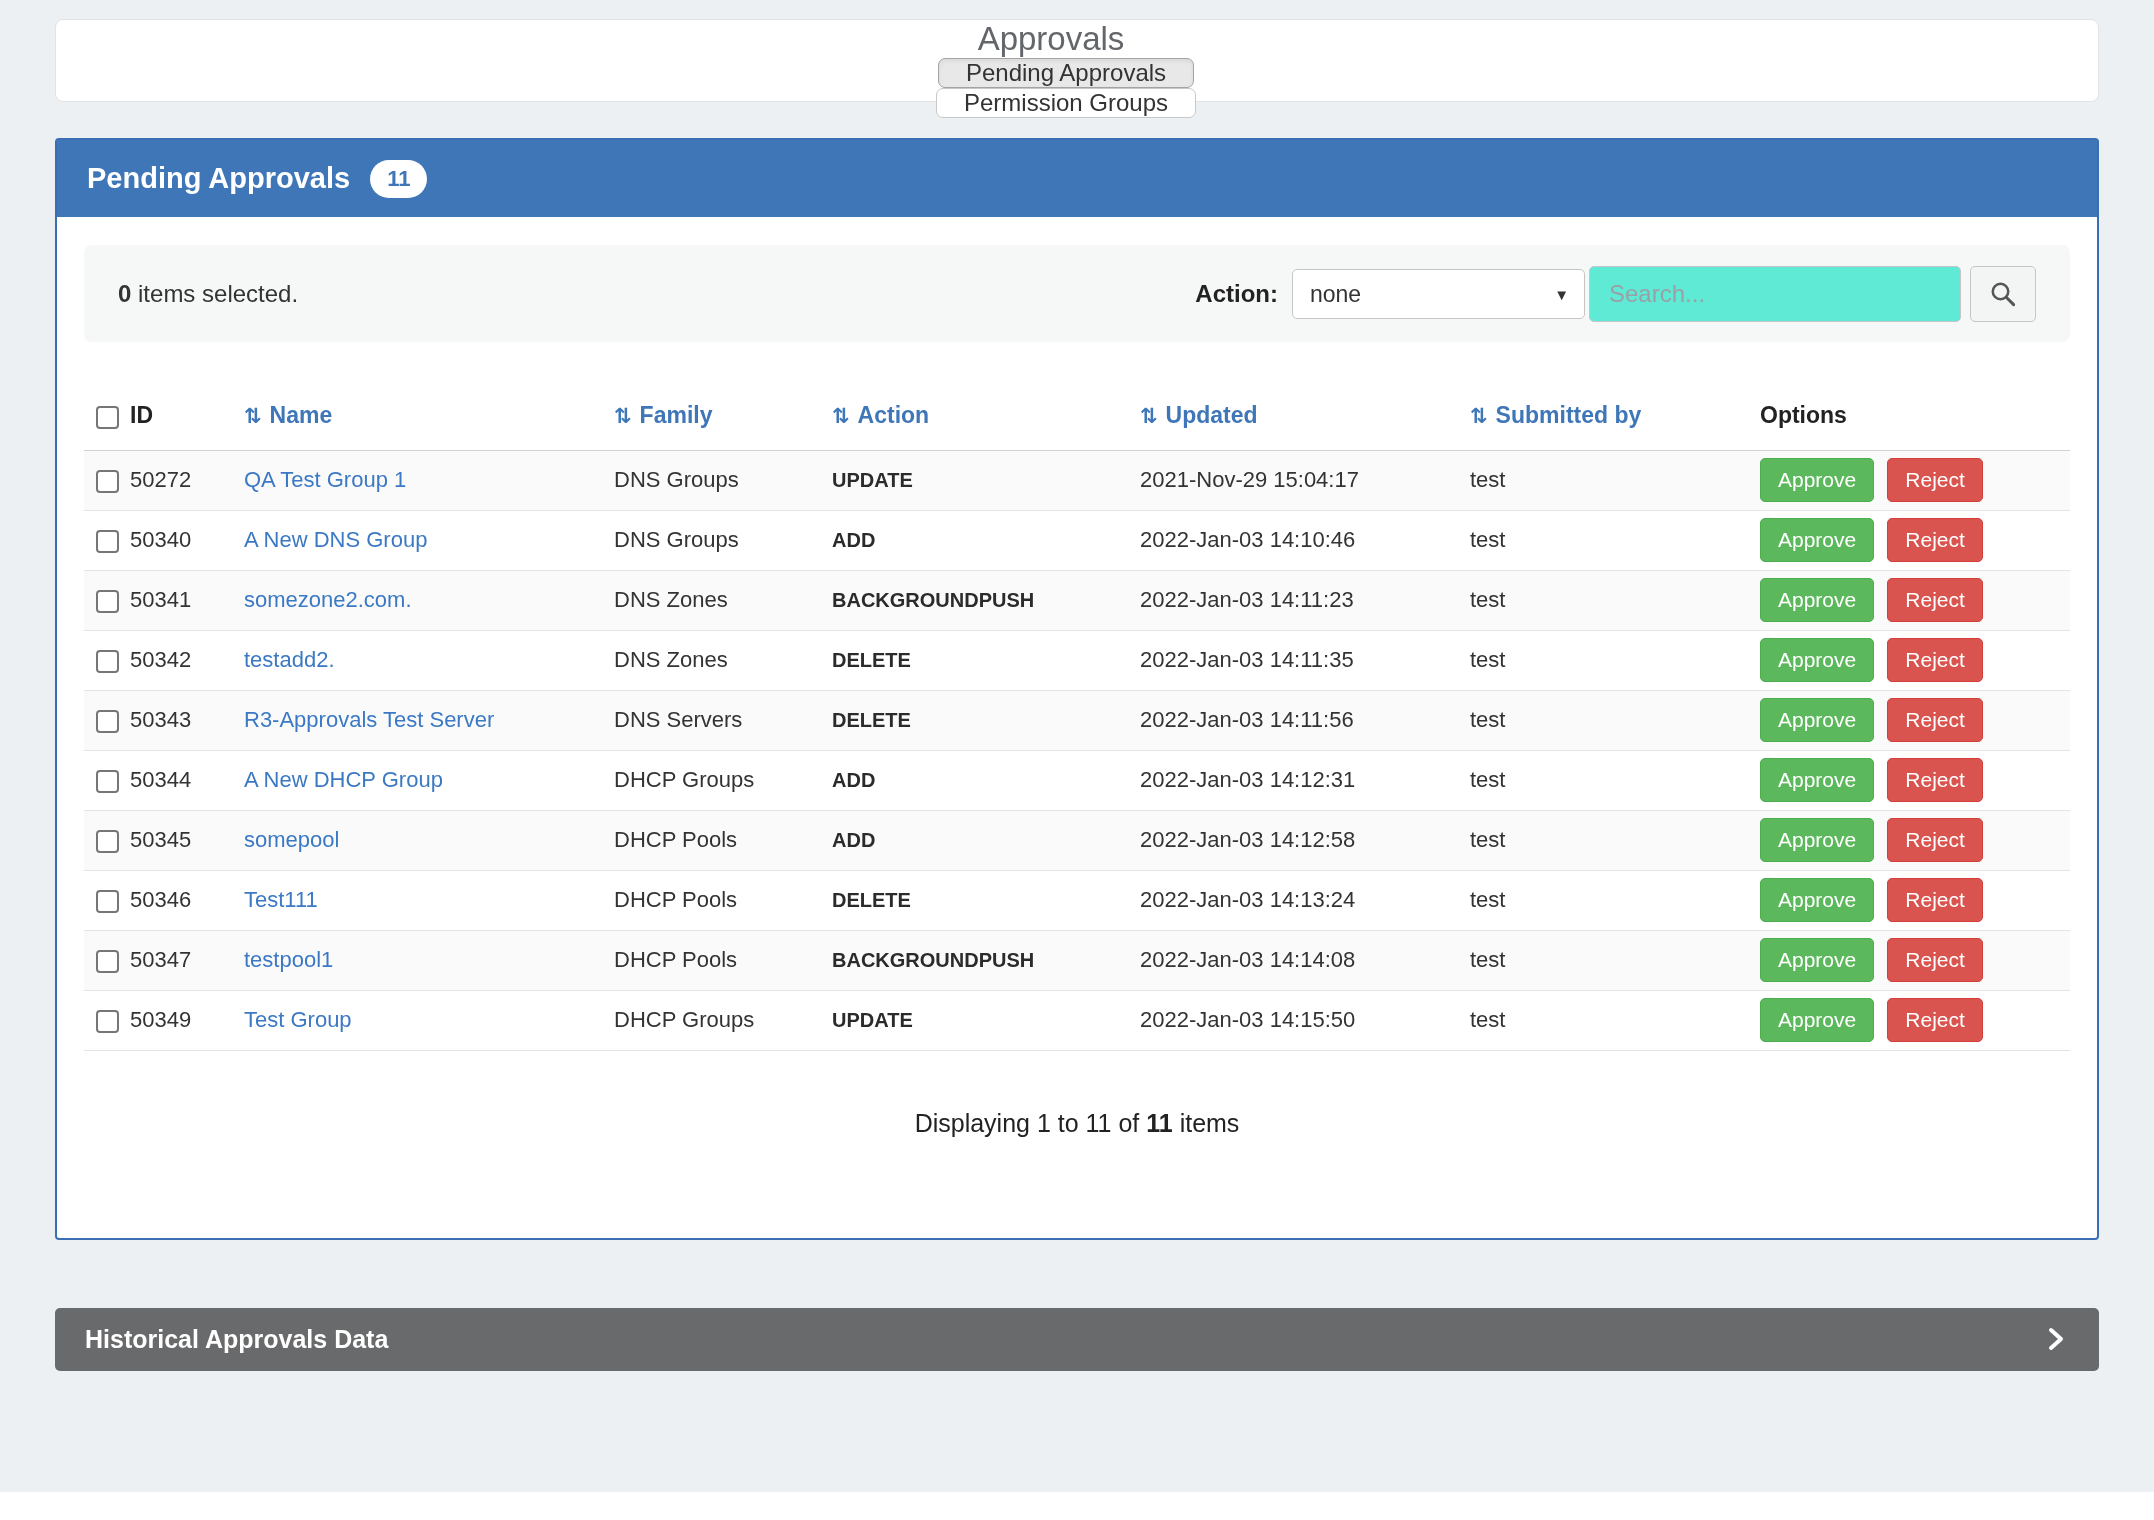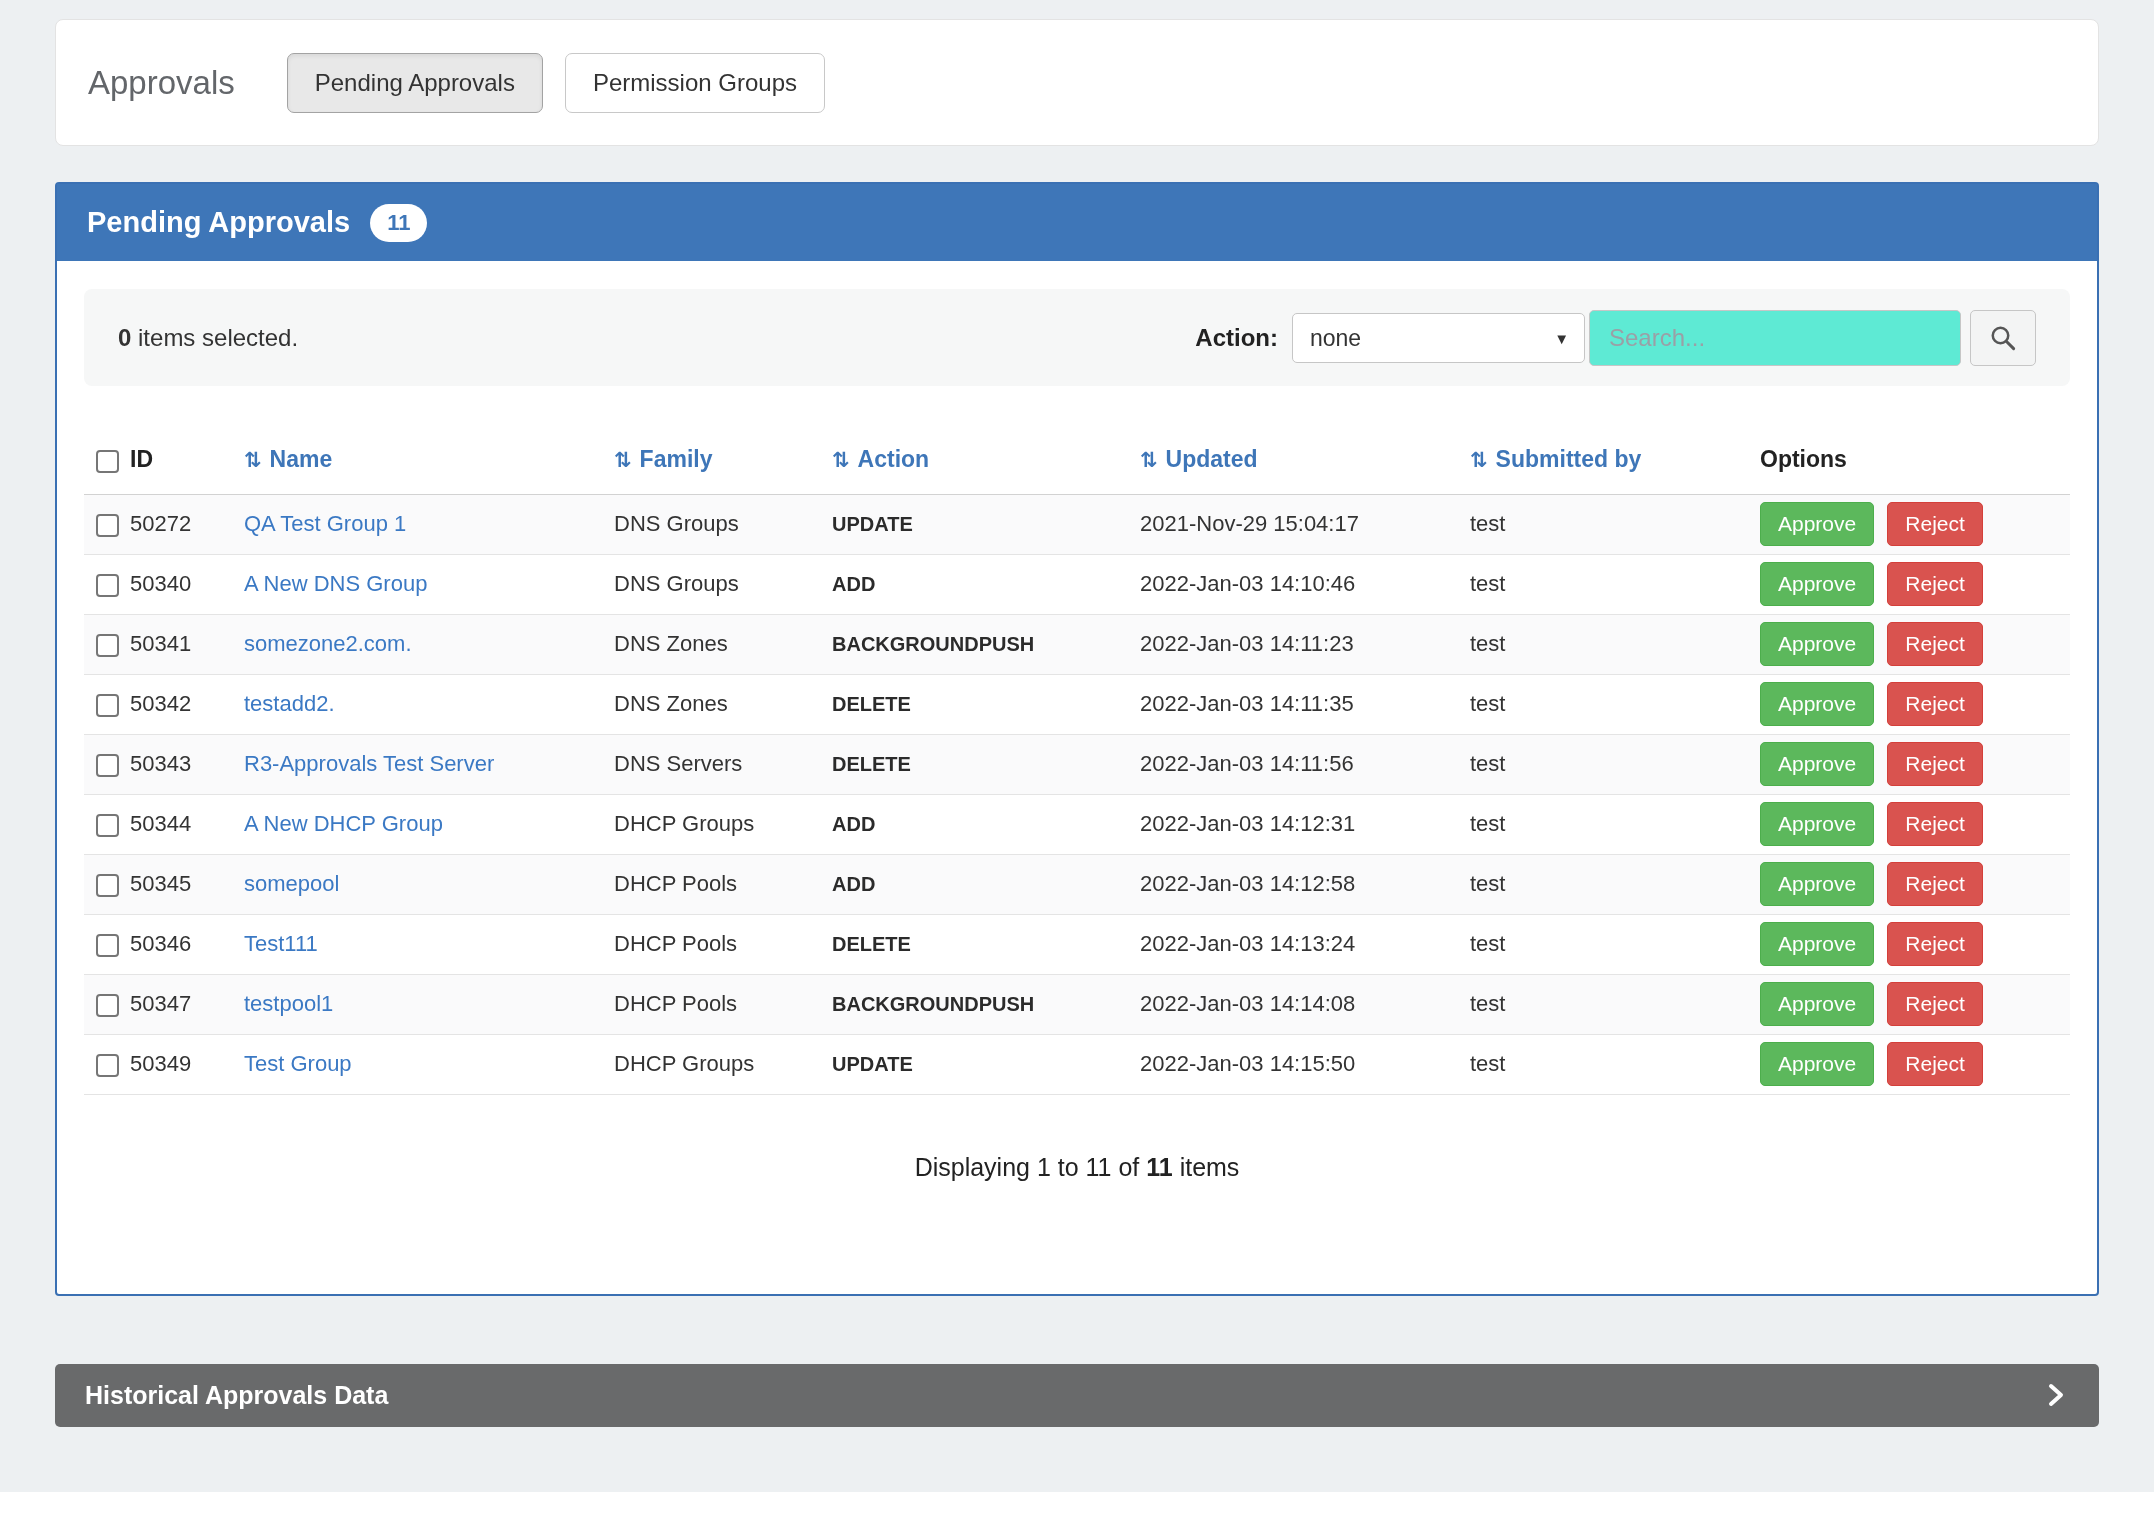--- a/index.html
+++ b/index.html
@@ -16,24 +16,25 @@
     height: 1492px;
     background: #edf0f2;
     padding: 19px 55px 0;
   }
 
   
   .topbar {
     background: #fff;
     border: 1px solid #e3e3e3;
     border-radius: 8px;
-    height: 127px;
+    height: 83px;
     display: flex;
     align-items: center;
     padding: 0 32px;
+    flex-direction: column;
   }
   .page-title {
     font-size: 33px;
     font-weight: 400;
     color: #63666a;
     margin: 0 52px 0 0;
   }
   .tab-btn {
     font-family: inherit;
     font-size: 24px;
@@ -69,21 +70,21 @@
   .panel-title { color: #fff; font-size: 29px; font-weight: bold; }
   .count-badge {
     margin-left: 20px;
     background: #fff;
     color: #3e76b8;
     font-size: 22px;
     font-weight: bold;
     padding: 6px 17px;
     border-radius: 999px;
   }
-  .panel-body { padding: 28px 27px 12px; }
+  .panel-body { padding: 28px 27px 0; }
 
   
   .toolbar {
     background: #f6f7f7;
     border-radius: 8px;
     height: 97px;
     display: flex;
     align-items: center;
     padding: 0 34px;
   }

